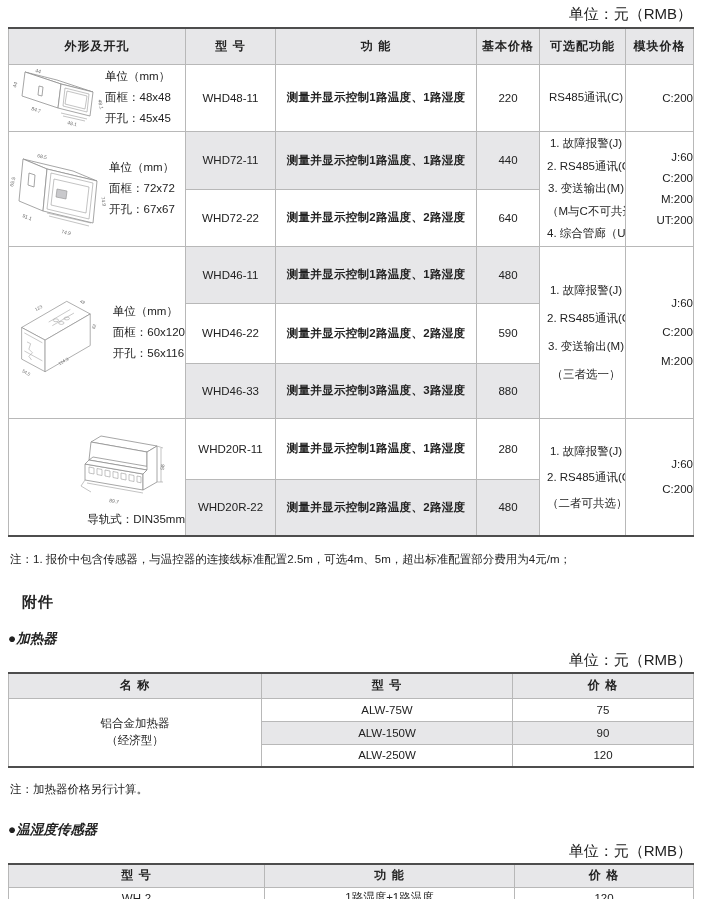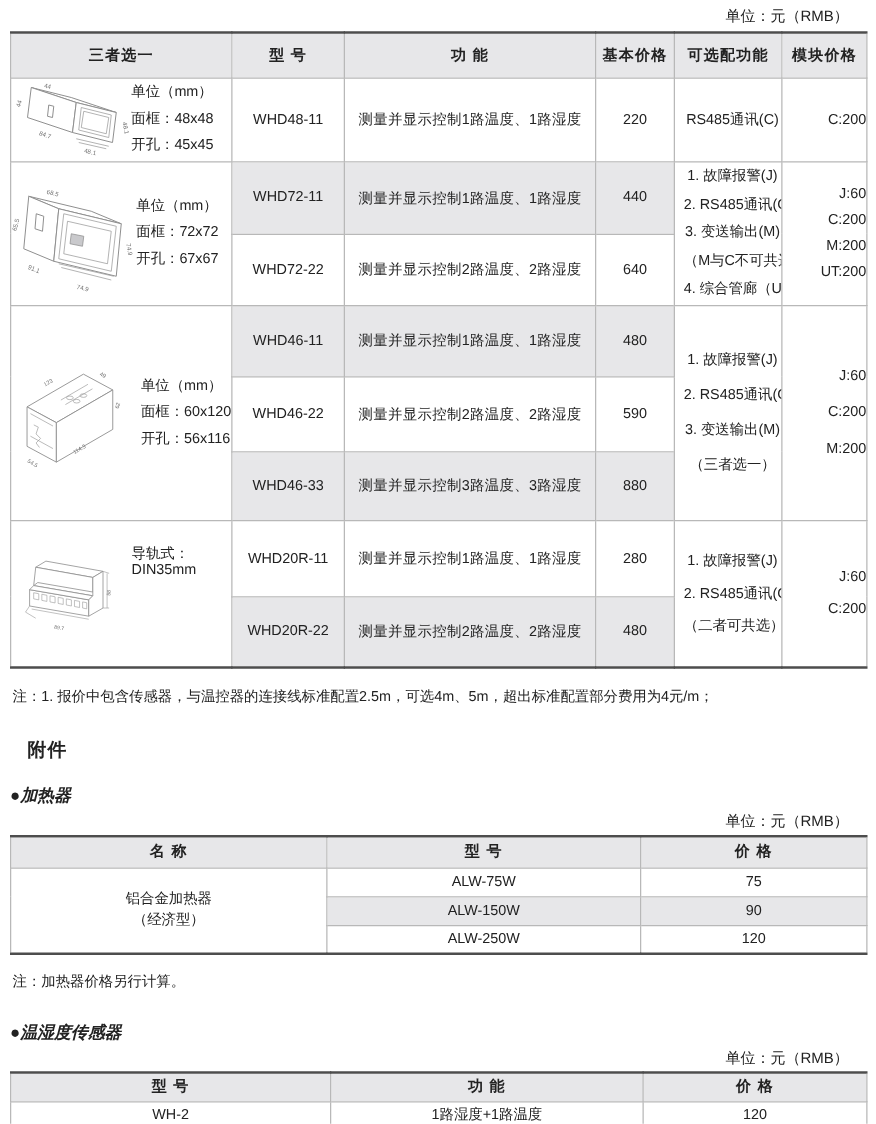--- a/index.html
+++ b/index.html
@@ -1,21 +1,21 @@
 <!DOCTYPE html>
 <html><head>
 <meta charset="utf-8">
 <style>
   html,body{margin:0;padding:0;background:#fff;}
   body{
     width:701px;height:899px;overflow:hidden;position:relative;
     font-family:"Liberation Sans","DejaVu Sans",sans-serif;
     color:#222;-webkit-font-smoothing:antialiased;
   }
-  .unit-label{ text-align:right; font-size:12px; padding-right:22px; color:#222;}
+  .unit-label{ text-align:right; font-size:15px; padding-right:9px; color:#222;}
   .unit-top{ padding-top:5px; padding-bottom:3px;}
   .unit-small{ margin-top:3px; margin-bottom:2px;}
 
   table{ border-collapse:collapse; table-layout:fixed; width:685px; margin-left:8px; }
   table.main, table.sub{
     border-top:2px solid #4d4d4d;
     border-bottom:2px solid #4d4d4d;
     border-left:1px solid #b8b8b8;
     border-right:1px solid #b8b8b8;
   }
@@ -25,25 +25,25 @@
   td.shade{ background:#e7e7e9; }
 
   tr.hdr{ height:36px; }
   tr.r48{ height:67px; }
   tr.r72a{ height:58px; } tr.r72b{ height:57px; }
   tr.r46a{ height:57px; } tr.r46b{ height:60px; } tr.r46c{ height:55px; }
   tr.r20a{ height:61px; } tr.r20b{ height:57px; }
 
   td.shape-cell{ text-align:left; }
   .shape-flex{ display:flex; align-items:center; }
-  .shape-col{ display:flex; flex-direction:row; align-items:flex-start; justify-content:center; }
+  .shape-col{ display:flex; flex-direction:column; align-items:flex-end; justify-content:center; }
   .spec-lines{ font-size:11.5px; line-height:21px; text-align:left; white-space:nowrap; }
   .rail-label{ font-size:11.5px; margin-top:2px; }
 
-  td.func-cell{ letter-spacing:.3px; }
+  td.func-cell{ letter-spacing:.3px;font-weight:bold; }
 
   td.opt-cell{ text-align:left; padding-left:7px; }
   .opt-stack{ display:flex; flex-direction:column; justify-content:center; height:100%;text-align:center; }
   .opt-stack div{ white-space:nowrap; }
   .opt-g1{ }
   .opt-g2 div{ line-height:22.5px; }
   .opt-g3{ gap:11px; } .opt-g3 div{ line-height:17px; }
   .opt-g4 div{ line-height:26px; }
 
   .mod-stack{ display:flex; flex-direction:column; justify-content:center; align-items:flex-end; height:100%; }
@@ -79,21 +79,21 @@
   <colgroup>
     <col style="width:177px">
       <col style="width:90px">
       <col style="width:201px">
     <col style="width:63px">
       <col style="width:86px">
       <col style="width:68px">
   </colgroup>
   <tbody>
       <tr class="hdr">
-    <th>三者选一</th>
+    <th>外形及开孔</th>
     <th>型 号</th>
     <th>功 能</th>
     <th>基本价格</th>
     <th>可选配功能</th>
     <th>模块价格</th>
   </tr>
 
   <tr class="r48">
     <td class="shape-cell">
       <div class="shape-flex">

